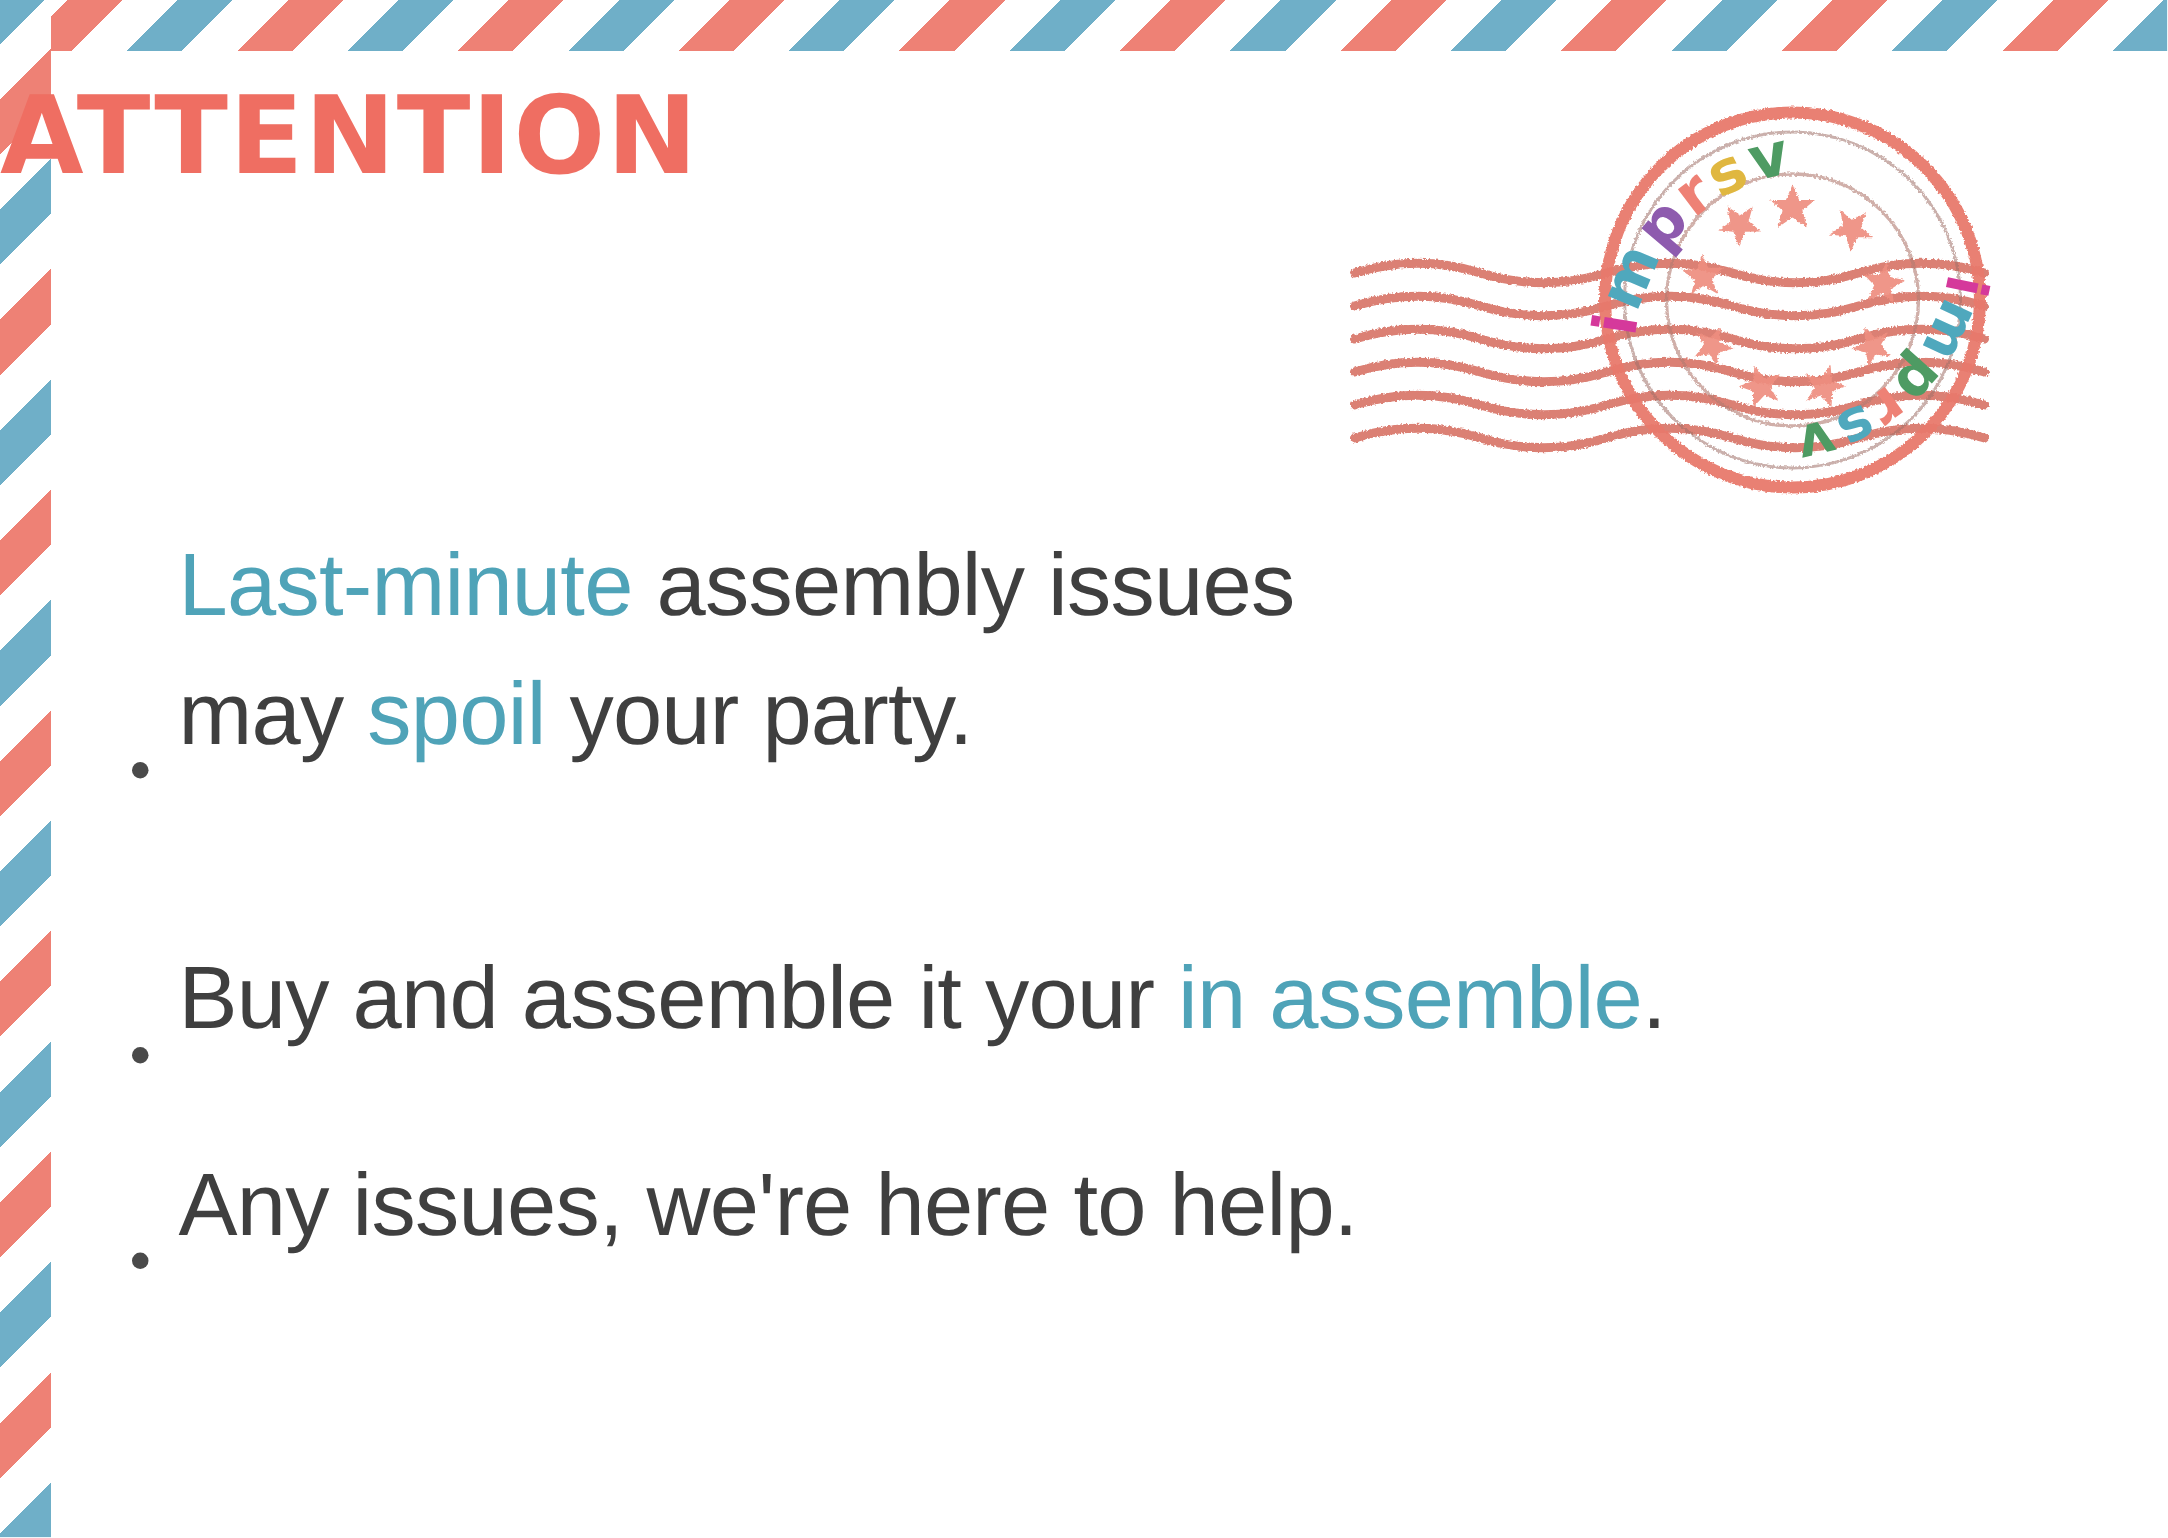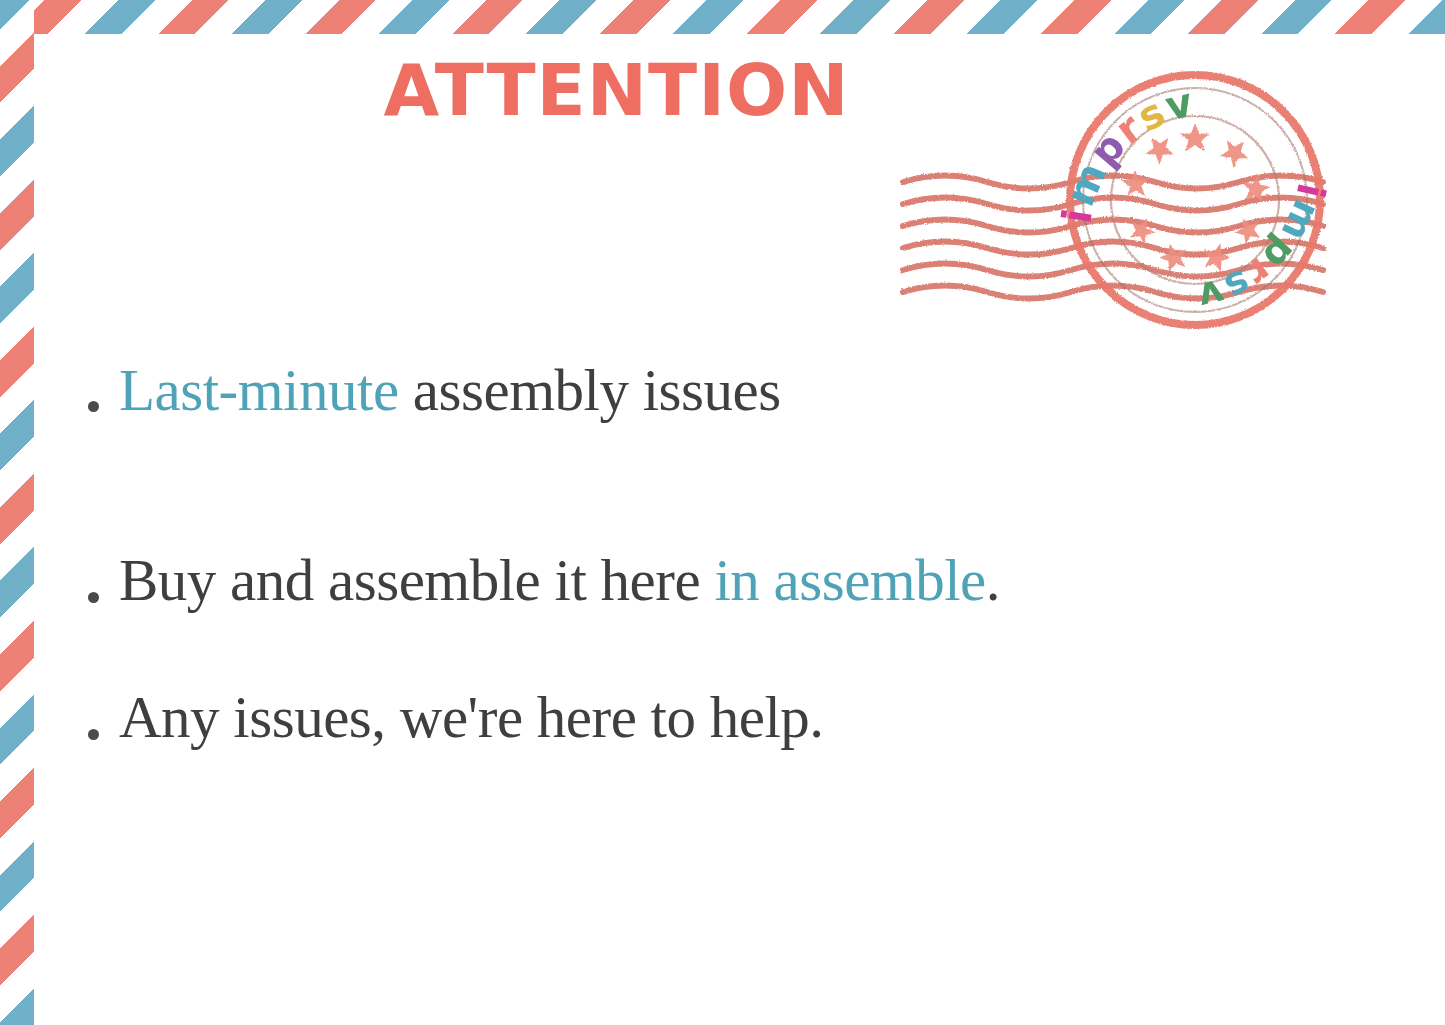--- a/index.html
+++ b/index.html
@@ -49,21 +49,20 @@
     width: 1377px; height: 957px;
     background: #ffffff;
   }
 
   
   #title {
     position: absolute;
     top: 48px;
     left: 0;
     width: 1233px;
-    text-align: center;
     font-size: 72px;
     font-weight: bold;
     letter-spacing: 1px;
     color: #EF6E62;
     font-family: "DejaVu Sans", sans-serif;
   }
 
   
   #stamp-wrap {
     position: absolute;
@@ -76,23 +75,23 @@
 
   
   #bullets {
     position: absolute;
     top: 348px;
     left: 88px;
     width: 1320px;
   }
   .bullet-row {
     display: flex;
-    align-items: center;
+    align-items: flex-end;
     color: #3F3F3F;
-    font-family: Liberation Serif, serif;
+    font-family: Liberation Sans, sans-serif;
   }
   .bullet-dot {
     flex: 0 0 auto;
     width: 11px;
     height: 11px;
     border-radius: 50%;
     background: #4A4A4A;
     margin-right: 20px;
   }
   .bullet-text {
@@ -200,28 +199,31 @@
   </div>
 
   <div id="bullets">
 
     <div class="bullet-row" id="row1">
       <div class="bullet-dot"></div>
       <div class="bullet-text">
         <div>
           <span class="teal">Last-minute</span><span class="dark"> assembly issues</span>
         </div>
+        <div>
+          <span class="dark">may </span><span class="teal">spoil</span><span class="dark"> your party.</span>
+        </div>
       </div>
     </div>
 
     <div class="bullet-row" id="row2">
       <div class="bullet-dot"></div>
       <div class="bullet-text">
         <div>
-          <span class="dark">Buy and assemble it here </span><span class="teal">in assemble</span><span class="dark">.</span>
+          <span class="dark">Buy and assemble it your </span><span class="teal">in assemble</span><span class="dark">.</span>
         </div>
       </div>
     </div>
 
     <div class="bullet-row" id="row3">
       <div class="bullet-dot"></div>
       <div class="bullet-text">
         <div>
           <span class="dark">Any issues, we're here to help.</span>
         </div>

